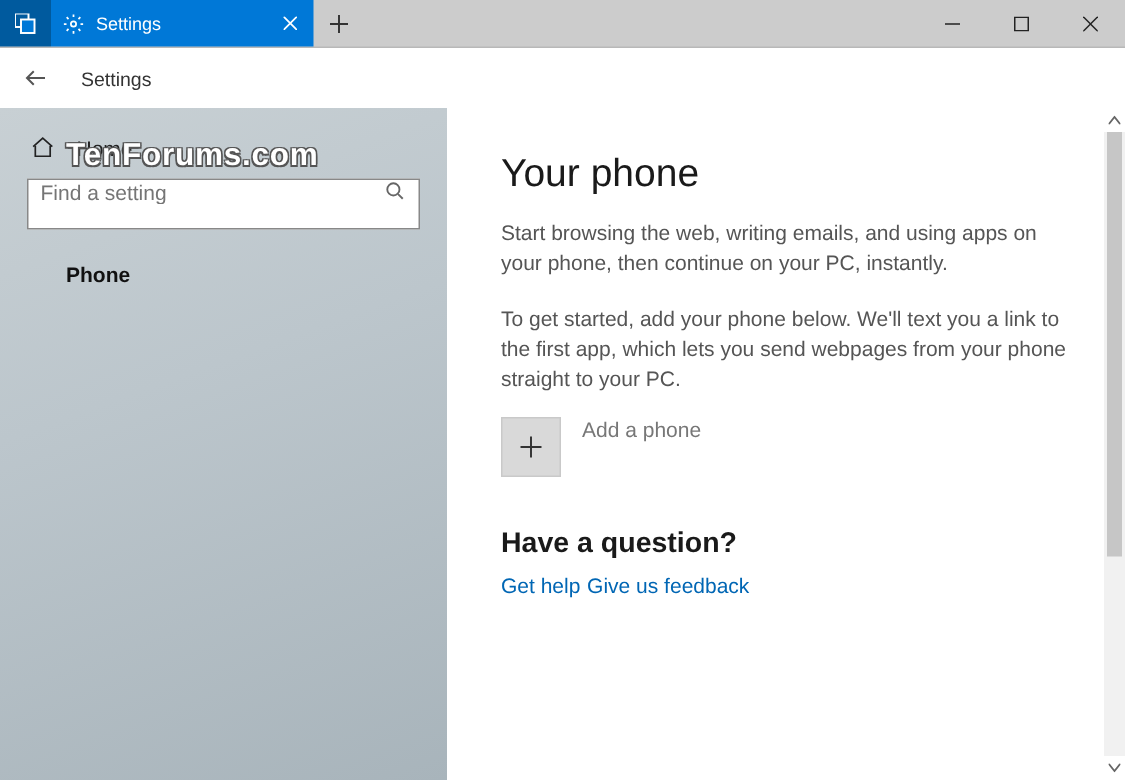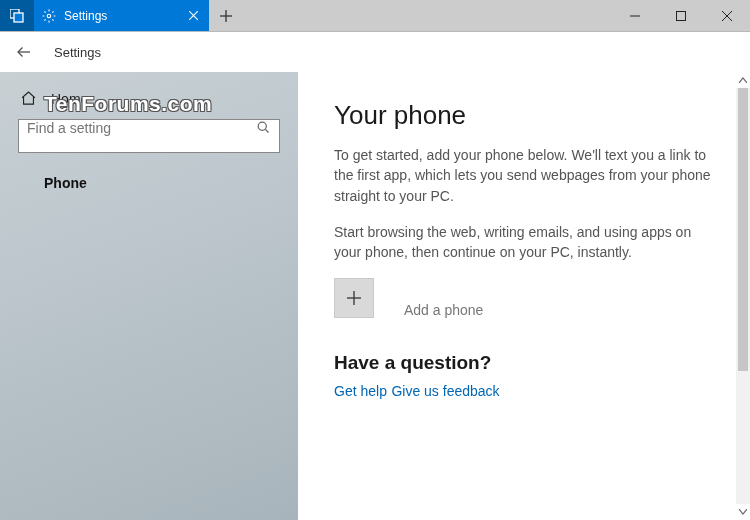--- a/index.html
+++ b/index.html
@@ -76,21 +76,21 @@
 }
 
 .content {
   flex: 1; padding: 16px 36px 0 36px; position: relative; overflow: hidden;
 }
 .content h1 { font-size: 26px; font-weight: 400; color: #1a1a1a; margin-bottom: 14px; margin-top: 12px; }
 .org-warning { color: #b30000; font-size: 14px; margin-bottom: 16px; }
 .desc { color: #555; font-size: 14px; line-height: 1.45; margin-bottom: 16px; max-width: 380px; }
 
 .add-phone {
-  display: flex; align-items: flex-end; gap: 30px; margin: 6px 0 34px 0;
+  display: flex; align-items: flex-start; gap: 14px; margin: 6px 0 34px 0;
 }
 .add-phone-btn {
   width: 40px; height: 40px; background: #d9d9d9; border: 1px solid #c9c9c9;
   display: flex; align-items: center; justify-content: center; font-size: 20px;
   color: #333; font-weight: 300;
 }
 .add-phone-label { color: #777; font-size: 14px; }
 
 .section-h { font-size: 19px; font-weight: 600; color: #1a1a1a; margin-bottom: 8px; }
 .link { color: #0066b4; font-size: 14px; margin-bottom: 30px; display: inline-block; }
@@ -200,22 +200,22 @@
       </span>
     </div>
 
     <div class="nav-item">
       <span>Phone</span>
     </div>
   </div>
 
   <div class="content">
     <h1>Your phone</h1>
+    <p class="desc">Start browsing the web, writing emails, and using apps on your phone, then continue on your PC, instantly.</p>
     <p class="desc">To get started, add your phone below. We'll text you a link to the first app, which lets you send webpages from your phone straight to your PC.</p>
-    <p class="desc">Start browsing the web, writing emails, and using apps on your phone, then continue on your PC, instantly.</p>
 
     <div class="add-phone">
       <div class="add-phone-btn">
         <svg width="16" height="16" viewBox="0 0 16 16">
             <line x1="8" y1="1" x2="8" y2="15" stroke="#333" stroke-width="1.3"></line>
             <line x1="1" y1="8" x2="15" y2="8" stroke="#333" stroke-width="1.3"></line>
           </svg>
       </div>
       <span class="add-phone-label">Add a phone</span>
     </div>

